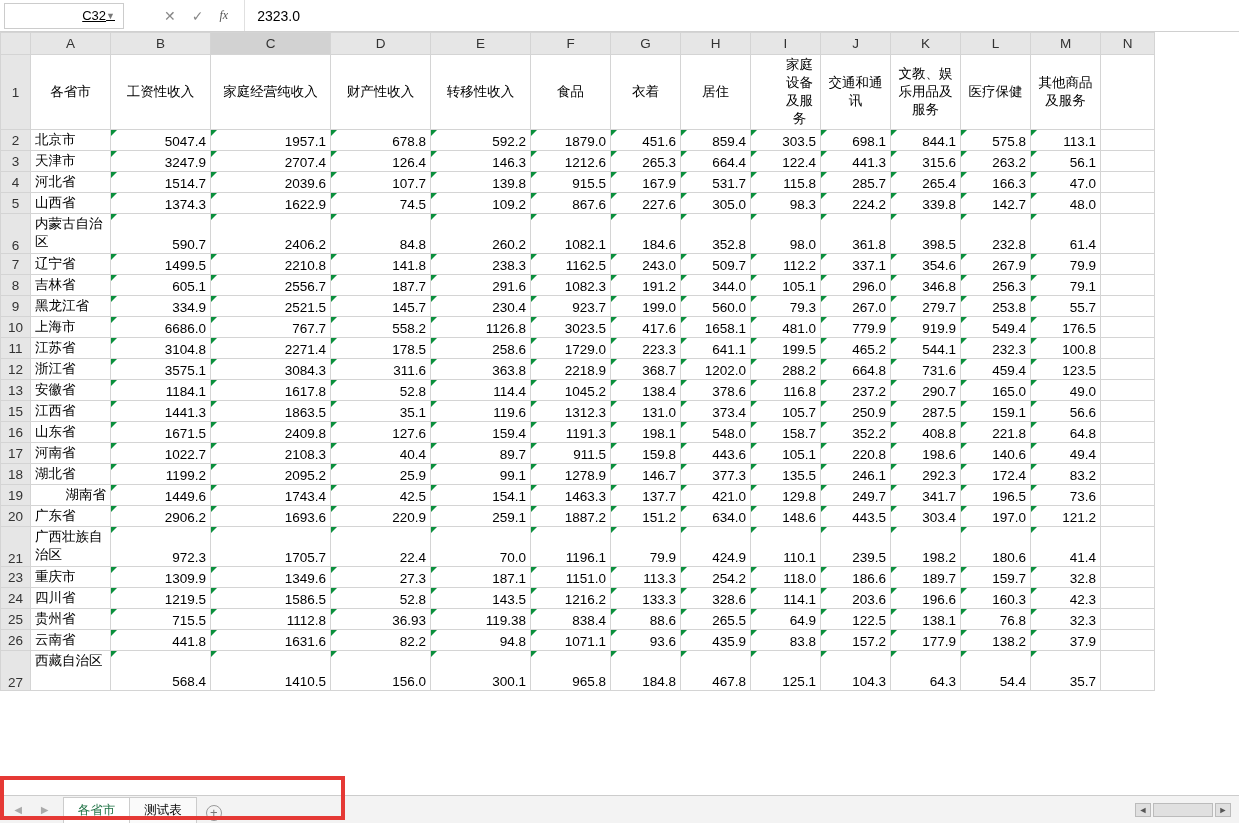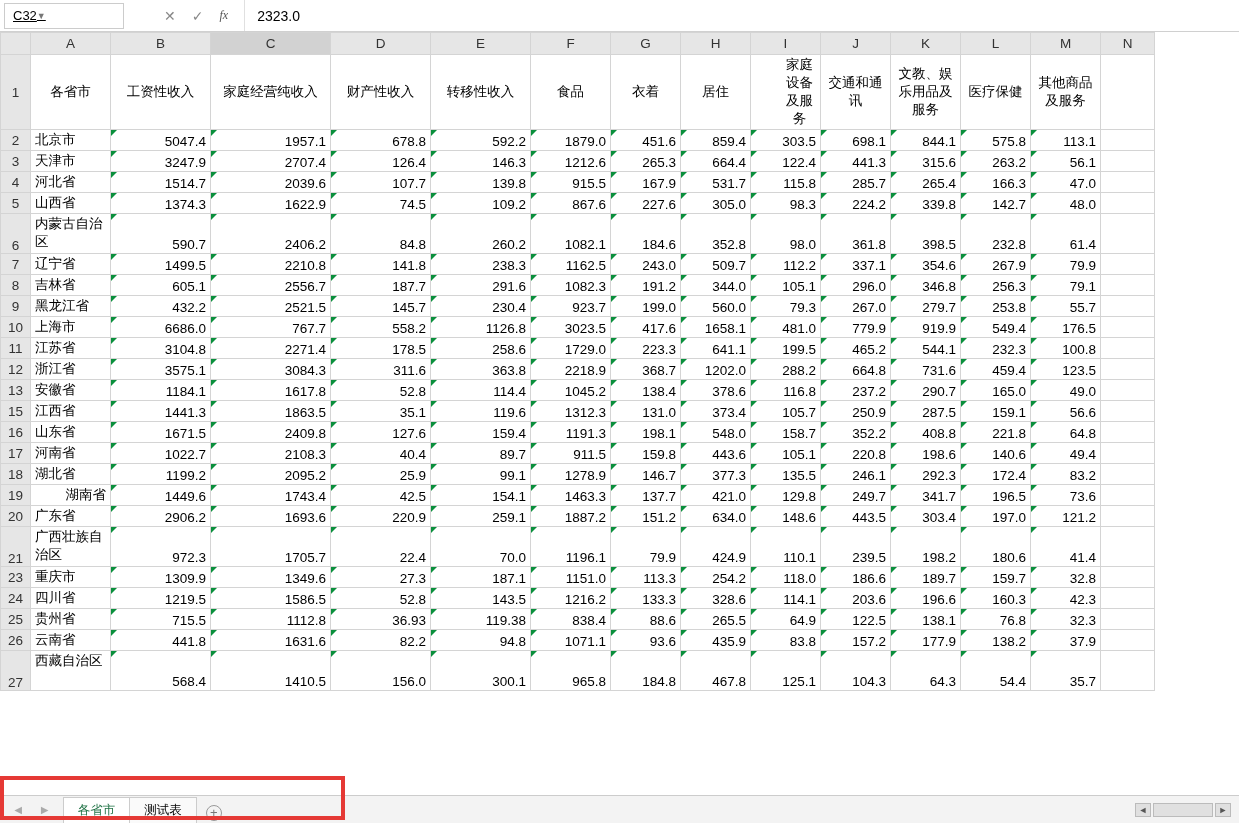--- a/index.html
+++ b/index.html
@@ -1,20 +1,20 @@
 <!DOCTYPE html>
 <html><head>
 <meta charset="utf-8">
 <style>
   * { box-sizing: border-box; margin: 0; padding: 0; }
   body { font-family: "Segoe UI", Arial, sans-serif; font-size: 13px; background: #fff; overflow: hidden; }
   
   
   .formula-bar { display: flex; align-items: center; height: 32px; border-bottom: 1px solid #d0d0d0; background: #fff; }
-  .name-box { width: 120px; height: 26px; border: 1px solid #ccc; margin: 2px 10px 2px 4px; display: flex; align-items: center; padding: 0 8px; font-size: 13px; justify-content: flex-start; text-decoration: underline; }
+  .name-box { width: 120px; height: 26px; border: 1px solid #ccc; margin: 2px 10px 2px 4px; display: flex; align-items: center; padding: 0 8px; font-size: 13px; justify-content: flex-end; text-decoration: underline; }
   .name-box .dd { font-size: 9px; color: #777; }
   .fb-icons { display: flex; align-items: center; gap: 16px; padding: 0 6px 0 30px; color: #888; }
   .fb-icons span { font-size: 14px; }
   .fb-icons .fx { font-style: italic; font-family: "Times New Roman", serif; color: #555; font-size: 12px; }
   .fb-value { flex: 1; padding: 0 12px; font-size: 14px; border-left: 1px solid #e0e0e0; margin-left: 10px; height: 100%; display: flex; align-items: center; }
   
   
   .grid-wrap { position: relative; height: calc(823px - 32px - 28px); overflow: hidden; }
   table.sheet { border-collapse: collapse; table-layout: fixed; }
   table.sheet th, table.sheet td { border: 1px solid #d4d4d4; font-size: 13.5px; white-space: nowrap; overflow: hidden; }
@@ -245,21 +245,21 @@
           <td class="cell flag">105.1</td>
           <td class="cell flag">296.0</td>
           <td class="cell flag">346.8</td>
           <td class="cell flag">256.3</td>
           <td class="cell flag">79.1</td>
           <td class="cell"></td>
         </tr>
         <tr>
           <th class="rowh">9</th>
           <td class="cell txt" style="white-space: normal;">黑龙江省</td>
-          <td class="cell flag">432.2</td>
+          <td class="cell flag">334.9</td>
           <td class="cell flag">2521.5</td>
           <td class="cell flag">145.7</td>
           <td class="cell flag">230.4</td>
           <td class="cell flag">923.7</td>
           <td class="cell flag">199.0</td>
           <td class="cell flag">560.0</td>
           <td class="cell flag">79.3</td>
           <td class="cell flag">267.0</td>
           <td class="cell flag">279.7</td>
           <td class="cell flag">253.8</td>

